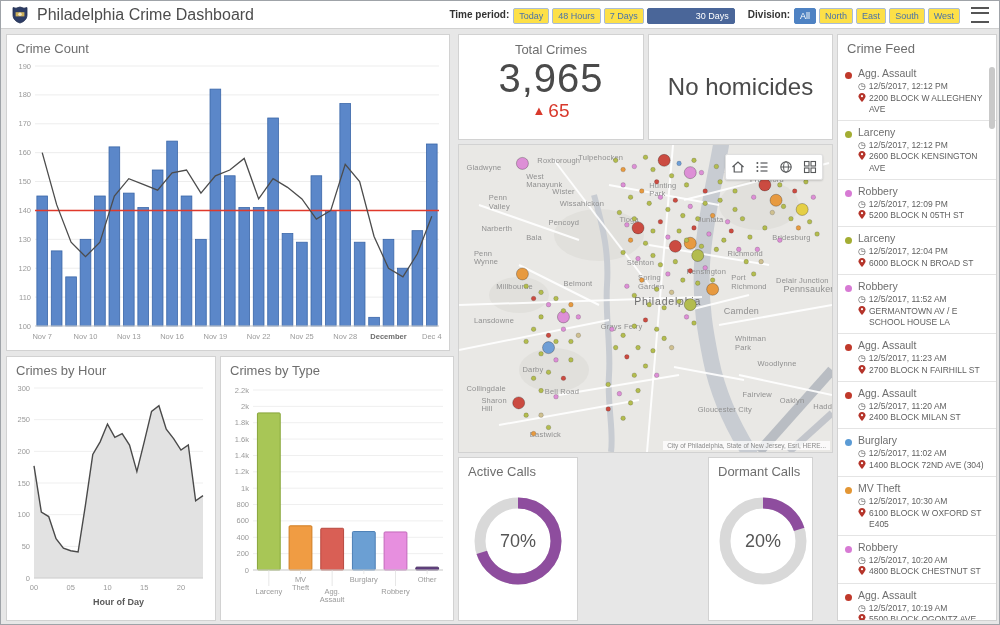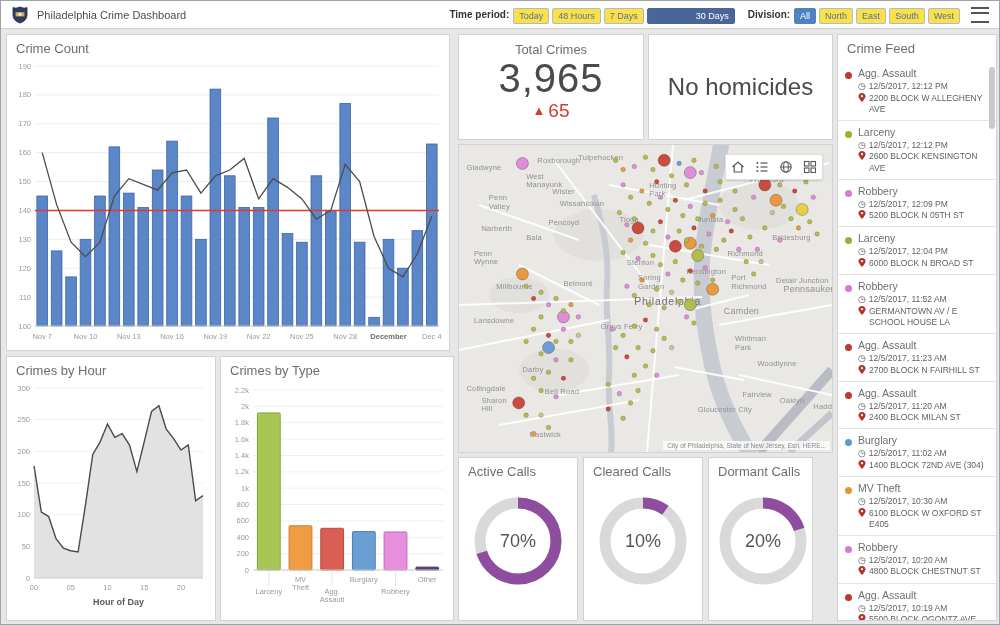--- a/index.html
+++ b/index.html
@@ -1,21 +1,21 @@
 <!DOCTYPE html>
 <html><head>
 <meta charset="utf-8">
 <style>
   html,body{margin:0;padding:0;background:#c9ccd1;}
   .app{position:relative;width:1000px;height:625px;background:#e7e7e7;
        font-family:"Liberation Sans",sans-serif;border:1px solid #9fa3a8;box-sizing:border-box;overflow:hidden;}
   
   .header{position:absolute;top:0;left:0;right:0;height:28px;background:#fff;border-bottom:1px solid #d0d0d0;
           display:flex;align-items:center;padding:0 10px;box-sizing:border-box;}
-  .header .title{font-size:11px;color:#4d4d4d;margin-left:8px;}
+  .header .title{font-size:16px;color:#4d4d4d;margin-left:8px;}
   .header .spacer{flex:1;}
   .hdr-label{font-size:10px;font-weight:bold;color:#333;margin:0 4px 0 10px;}
   .btn{display:inline-block;font-size:9px;color:#4a72a8;background:#fde047;border:1px solid #a9bcd6;
        border-radius:2px;padding:2px 5px;margin-right:3px;cursor:pointer;line-height:1.2;}
   .btn.sel-dark{background:#4a6699;border-color:#4a6699;color:#fff;padding-left:48px;}
   .btn.sel-blue{background:#4e82c3;border-color:#4e82c3;color:#fff;}
   .menu-btn{width:18px;height:12px;margin-left:8px;cursor:pointer;
             border-top:2px solid #555;border-bottom:2px solid #555;position:relative;}
   .menu-btn:after{content:"";position:absolute;left:0;right:0;top:3px;height:2px;background:#555;}
   
@@ -490,30 +490,20 @@
   <div class="panel" id="panel-active">
     <div class="panel-title">Active Calls</div>
     <div class="gauge-wrap">
         <svg id="gauge-0" width="108" height="112">
           <circle cx="54" cy="56" r="38" fill="none" stroke="#d9d9d9" stroke-width="11"></circle>
           <circle cx="54" cy="56" r="38" fill="none" stroke="#8e4d9e" stroke-width="11" stroke-dasharray="167.132729170977 238.76104167282426" transform="rotate(-90 54 56)"></circle>
           <text x="54" y="62" text-anchor="middle" font-size="18" fill="#555555">70%</text>
         </svg>
       </div>
   </div>
-  <div class="panel" id="panel-cleared">
-    <div class="panel-title">Cleared Calls</div>
-    <div class="gauge-wrap">
-        <svg id="gauge-1" width="108" height="112">
-          <circle cx="54" cy="56" r="38" fill="none" stroke="#d9d9d9" stroke-width="11"></circle>
-          <circle cx="54" cy="56" r="38" fill="none" stroke="#8e4d9e" stroke-width="11" stroke-dasharray="23.876104167282428 238.76104167282426" transform="rotate(-90 54 56)"></circle>
-          <text x="54" y="62" text-anchor="middle" font-size="18" fill="#555555">10%</text>
-        </svg>
-      </div>
-  </div>
   <div class="panel" id="panel-dormant">
     <div class="panel-title">Dormant Calls</div>
     <div class="gauge-wrap">
         <svg id="gauge-2" width="108" height="112">
           <circle cx="54" cy="56" r="38" fill="none" stroke="#d9d9d9" stroke-width="11"></circle>
           <circle cx="54" cy="56" r="38" fill="none" stroke="#8e4d9e" stroke-width="11" stroke-dasharray="47.752208334564855 238.76104167282426" transform="rotate(-90 54 56)"></circle>
           <text x="54" y="62" text-anchor="middle" font-size="18" fill="#555555">20%</text>
         </svg>
       </div>
   </div>

